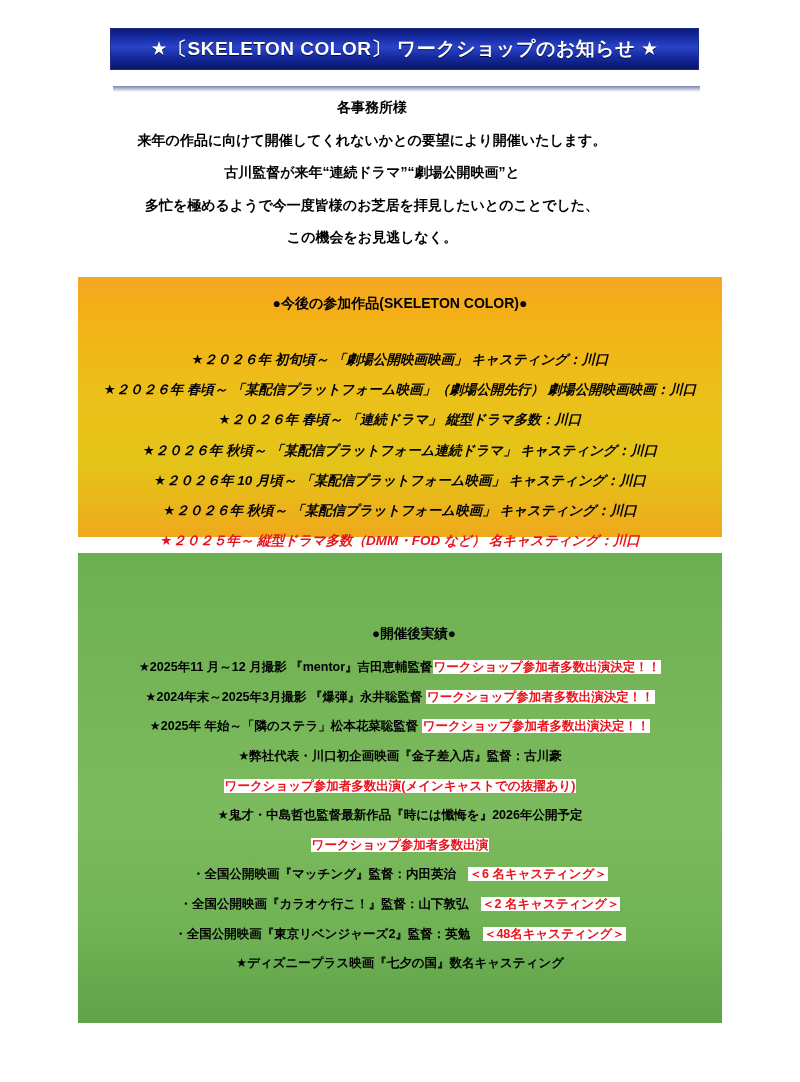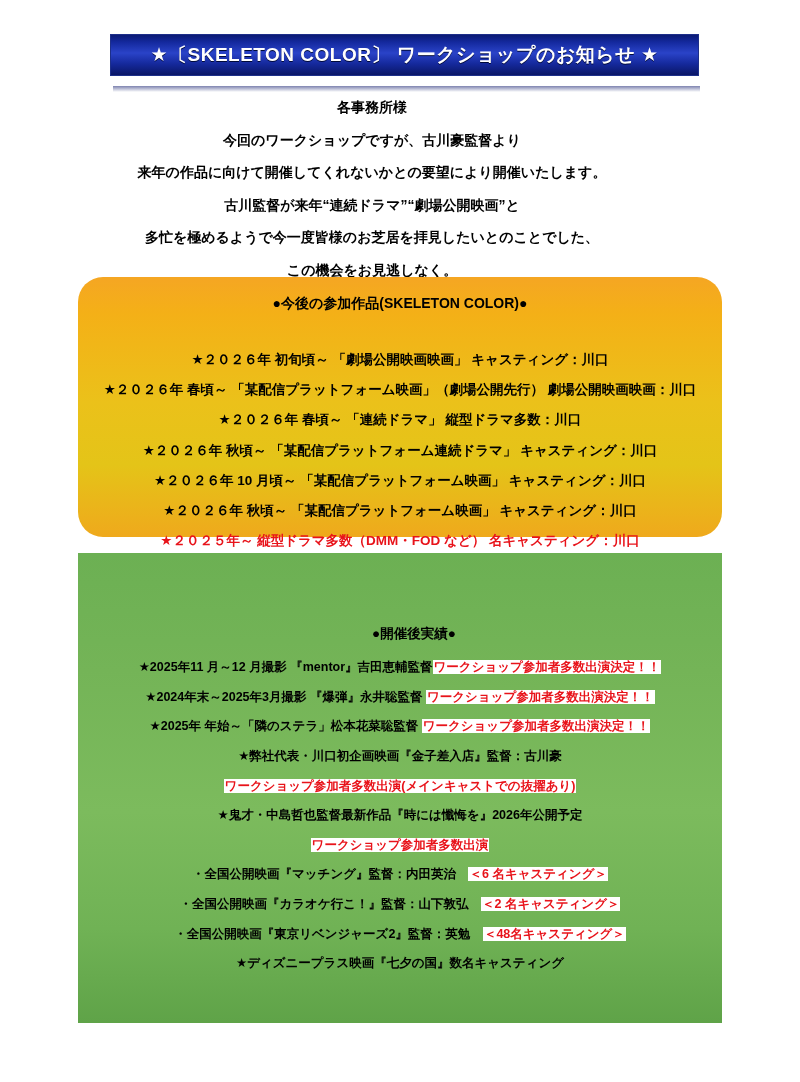--- a/index.html
+++ b/index.html
@@ -17,21 +17,21 @@
     position: relative;
     width: 800px;
     height: 1082px;
     box-sizing: border-box;
   }
 
   
   .banner {
     position: absolute;
     left: 110px;
-    top: 34px;
+    top: 28px;
     width: 587px;
     height: 40px;
     background: linear-gradient(to bottom, #0b1b74 0%, #14299e 18%, #2a43c8 45%, #15299c 72%, #0a1666 100%);
     border: 1px solid #1d2f8a;
     display: flex;
     align-items: center;
     justify-content: center;
     overflow: hidden;
   }
   .banner-text {
@@ -68,21 +68,20 @@
   }
 
   
   .orange-box {
     position: absolute;
     left: 78px;
     top: 277px;
     width: 644px;
     height: 260px;
     background: linear-gradient(to bottom, #f5a623 0%, #f4b017 14%, #ebc11a 48%, #e4c418 72%, #efa91c 100%);
-    border-radius: 25px;
   }
   .orange-title {
     position: absolute;
     left: 0;
     top: 18px;
     width: 100%;
     text-align: center;
     font-size: 14px;
     font-weight: bold;
     color: #000;
@@ -94,20 +93,21 @@
     width: 100%;
   }
   .orange-item {
     font-size: 13.5px;
     font-weight: bold;
     color: #000;
     text-align: center;
     line-height: 1.2;
     padding: 7px 0;
     white-space: nowrap;
+    font-style: italic;
   }
   .orange-item.red {
     color: #e8131a;
   }
 
   
   .green-box {
     position: absolute;
     left: 78px;
     top: 553px;
@@ -151,21 +151,20 @@
 
 <div class="page">
 
   <div class="banner">
     <span class="banner-text">★〔SKELETON COLOR〕 ワークショップのお知らせ ★</span>
   </div>
   <div class="banner-shadow"></div>
 
   <div class="intro">
     <p>各事務所様</p>
-    <p>今回のワークショップですが、古川豪監督より</p>
     <p>来年の作品に向けて開催してくれないかとの要望により開催いたします。</p>
     <p>古川監督が来年“連続ドラマ”“劇場公開映画”と</p>
     <p>多忙を極めるようで今一度皆様のお芝居を拝見したいとのことでした、</p>
     <p>この機会をお見逃しなく。</p>
   </div>
 
   <div class="orange-box">
     <div class="orange-title">●今後の参加作品(SKELETON COLOR)●</div>
     <div class="orange-list">
       <div class="orange-item">★２０２６年 初旬頃～ 「劇場公開映画映画」 キャスティング：川口</div>

